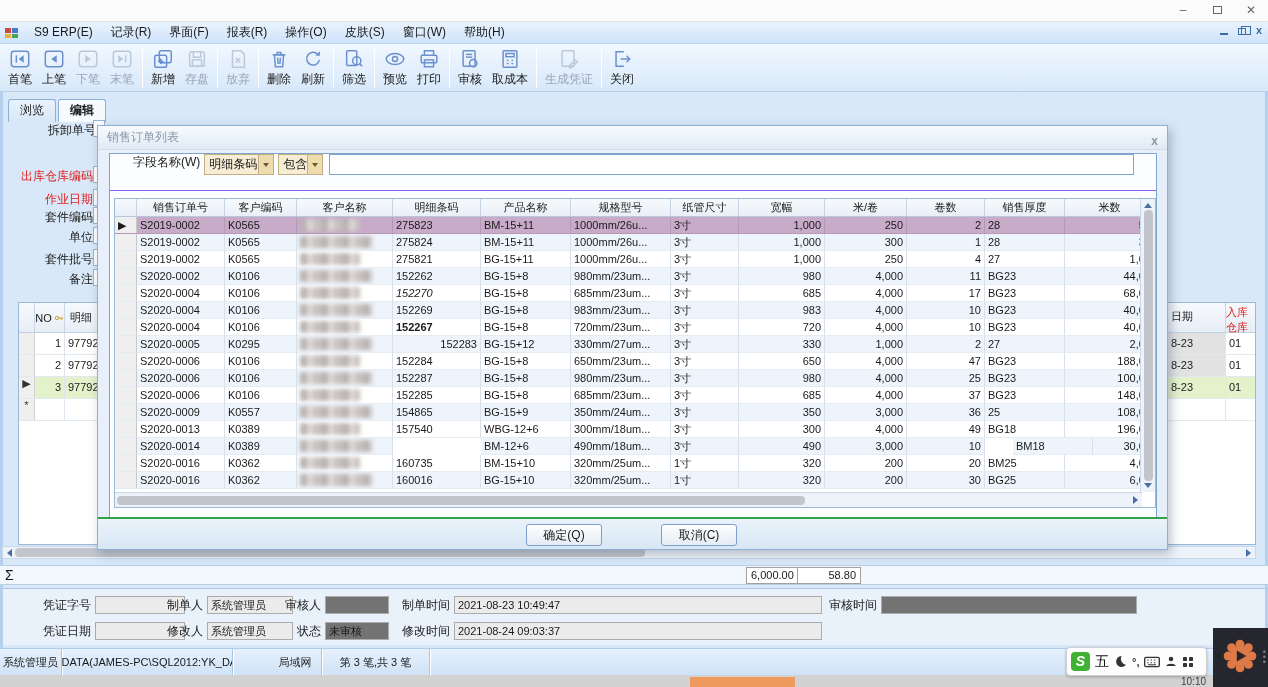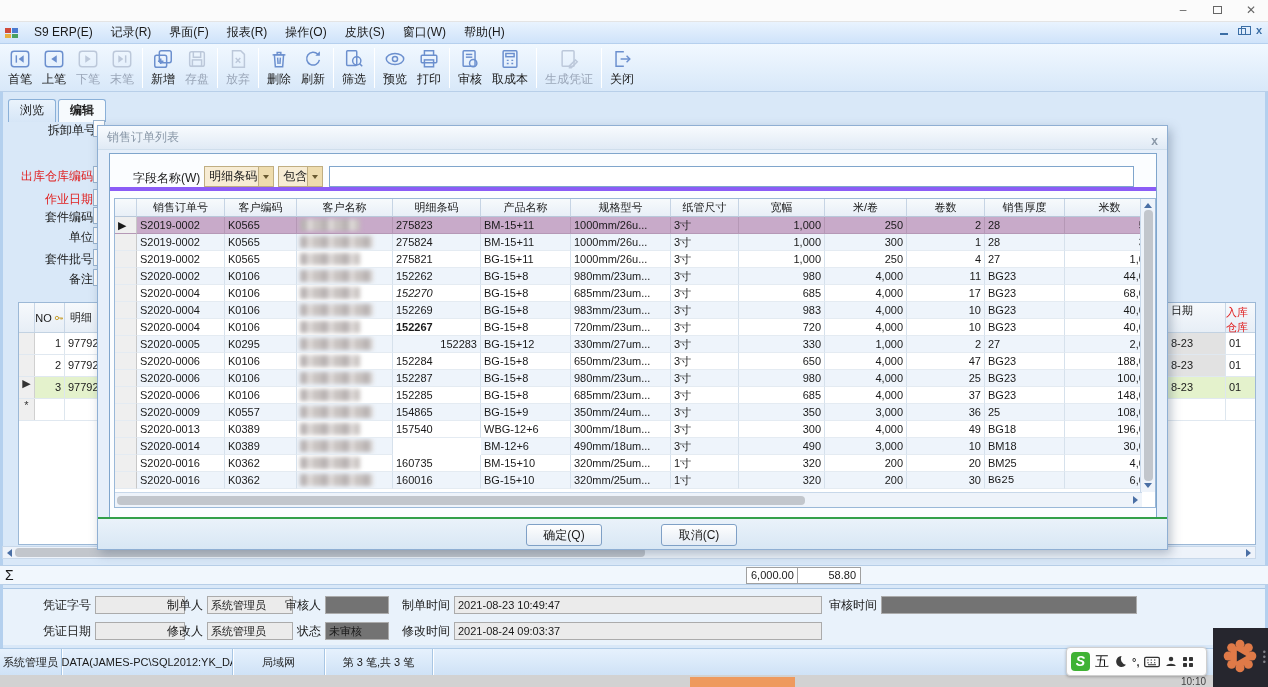--- a/index.html
+++ b/index.html
@@ -75,21 +75,21 @@
 
   .taskbar { left:0; top:675px; width:1268px; height:12px; background:#d2d2d2; }
   .tb-orange { position:absolute; left:690px; top:677px; width:105px; height:10px; background:#ee9a5e; }
   .tb-clock { position:absolute; left:1181px; top:676px; font-size:10px; color:#444; height:11px; overflow:hidden; }
 
   
   .dialog { left:97px; top:125px; width:1071px; height:425px; background:#e6effa; border:1px solid #8fafd3; box-shadow:3px 4px 10px rgba(60,80,110,.35); }
   .dlg-title { height:24px; background:linear-gradient(#f8fbfe,#e0eaf5); border-bottom:1px solid #cfdeec; line-height:23px; padding-left:9px; color:#8a98a8; font-size:12px; }
   .dlg-close { position:absolute; right:9px; top:4px; color:#8a98a8; font-size:12px; font-weight:bold; }
   .dlg-panel { position:absolute; left:11px; top:27px; width:1048px; height:365px; background:#fbfdff; border:1px solid #7fa5cc; }
-  .filter-row { height:37px; display:flex; align-items:flex-end; border-bottom:4px solid #8b5cf6; }
+  .filter-row { height:37px; display:flex; align-items:flex-start; border-bottom:1px solid #8b5cf6; }
   .filter-label { margin-left:23px; font-size:12px; }
   .dd { height:21px; background:#f7ecd4; border:1px solid #c0ae82; display:flex; align-items:center; margin-left:4px; }
   .dd .dtxt { flex:1; padding:0 4px; font-size:12px; white-space:nowrap; overflow:hidden; }
   .dd .dbtn { width:15px; height:100%; background:#eedcae; border-left:1px solid #c0ae82; display:flex; align-items:center; justify-content:center; }
   .dd .dbtn .arr-d { border-left-width:3px; border-right-width:3px; border-top-width:4px; border-top-color:#6a5a30; }
   .filter-input { height:21px; background:#fff; border:1px solid #7fa5cc; margin-left:6px; }
 
   .dgrid { position:absolute; left:4px; top:44px; width:1042px; height:310px; border:1px solid #9ab8d8; background:#fff; font-size:11px; overflow:hidden; }
   .drow { display:flex; height:17px; }
   .drow-h { height:18px; }
@@ -335,21 +335,21 @@
       <div class="bg-row ">
         <div class="rowsel">*</div>
         <div class="bg-cell" style="width:30px; text-align:right;"></div>
         <div class="bg-cell" style="flex:1; border-right:none;"></div>
       </div>
     </div>
 </div>
 
 <div class="abs bgrid" id="bg-right" style="left:1168px; top:302px; width:88px; height:243px; border-left:none;">
   <div class="bg-hdr" style="height:30px;">
-    <div class="bg-hcell" style="width:58px; justify-content:flex-start; padding-left:3px; align-items:flex-start; padding-bottom:2px;">
+    <div class="bg-hcell" style="width:58px; justify-content:flex-start; padding-left:3px; align-items:center; padding-bottom:2px;">
         <span>日期</span>
       </div>
     <div class="bg-hcell" style="flex:1; border-right:none; color:#e02020; align-items:flex-start; padding-top:2px;">
         <span>入库仓库</span>
       </div>
   </div>
   <div id="bg-right-rows">
       <div class="bg-row ">
         <div class="bg-cell graycell" style="width:58px;">8-23</div>
         <div class="bg-cell" style="flex:1; border-right:none;">01</div>
@@ -398,21 +398,21 @@
     <span class="f-input f-gray" style="left:204px; top:33px; width:86px;">系统管理员</span>
     <span class="f-label" style="left:240px; top:33px; width:78px;">状态</span>
     <span class="f-input f-white" style="left:322px; top:33px; width:64px;">未审核</span>
     <span class="f-label" style="left:365px; top:33px; width:82px;">修改时间</span>
     <span class="f-input f-gray" style="left:451px; top:33px; width:368px;">2021-08-24 09:03:37</span>
   </div>
 
 <div class="abs statusbar" id="statusbar">
     <div class="st-cell" style="width:62px;">系统管理员</div>
     <div class="st-cell" style="width:171px;">YK_DATA(JAMES-PC\SQL2012:YK_DATA)</div>
-    <div class="st-cell" style="width:92px;">局域网</div>
+    <div class="st-cell" style="width:53px;margin-left:36px;">局域网</div>
     <div class="st-cell" style="width:108px;">第 3 笔,共 3 笔</div>
     <div class="st-cell" style="flex:1;border-right:none;box-shadow:none;"></div>
   </div>
 
 <div class="abs taskbar"></div>
 <div class="tb-orange"></div>
 <div class="tb-clock">10:10</div>
 
 <div class="abs dialog">
   <div class="dlg-title">
@@ -653,21 +653,21 @@
             <div class="dcell" style="width:88px;">S2020-0014</div>
             <div class="dcell" style="width:72px;">K0389</div>
             <div class="dcell" style="width:96px;"><span class="blurblock" style="width:73px;"></span></div>
             <div class="dcell" style="width:88px;margin-top:24px;">159618</div>
             <div class="dcell" style="width:90px;">BM-12+6</div>
             <div class="dcell" style="width:100px;">490mm/18um...</div>
             <div class="dcell" style="width:68px;">3寸</div>
             <div class="dcell rt" style="width:86px;">490</div>
             <div class="dcell rt" style="width:82px;">3,000</div>
             <div class="dcell rt" style="width:78px;">10</div>
-            <div class="dcell" style="width:80px;">BM18</div>
+            <div class="dcell" style="width:80px;margin-left:28px;">BM18</div>
             <div class="dcell rt" style="width:60px;flex:1;">30,00</div>
           </div>
           <div class="drow row-white">
             <div class="dcell" style="width:22px; background:#efefef; border-right-color:#c8c8c8;"></div>
             <div class="dcell" style="width:88px;">S2020-0016</div>
             <div class="dcell" style="width:72px;">K0362</div>
             <div class="dcell" style="width:96px;"><span class="blurblock" style="width:60px;"></span></div>
             <div class="dcell" style="width:88px;">160735</div>
             <div class="dcell" style="width:90px;">BM-15+10</div>
             <div class="dcell" style="width:100px;">320mm/25um...</div>
@@ -683,21 +683,21 @@
             <div class="dcell" style="width:88px;">S2020-0016</div>
             <div class="dcell" style="width:72px;">K0362</div>
             <div class="dcell" style="width:96px;"><span class="blurblock" style="width:73px;"></span></div>
             <div class="dcell" style="width:88px;">160016</div>
             <div class="dcell" style="width:90px;">BG-15+10</div>
             <div class="dcell" style="width:100px;">320mm/25um...</div>
             <div class="dcell" style="width:68px;">1寸</div>
             <div class="dcell rt" style="width:86px;">320</div>
             <div class="dcell rt" style="width:82px;">200</div>
             <div class="dcell rt" style="width:78px;">30</div>
-            <div class="dcell" style="width:80px;font-family:Liberation Mono, monospace;">BG25</div>
+            <div class="dcell" style="width:80px;">BG25</div>
             <div class="dcell rt" style="width:60px;flex:1;">6,00</div>
           </div>
         </div>
       <div class="dg-vscroll">
         <span class="arr arr-u" style="margin-top:4px;"></span>
         <span class="dg-vthumb"></span>
         <span class="arr arr-d" style="margin-bottom:4px;"></span>
       </div>
       <div class="dg-hscroll">
         <span class="thumb" style="width:688px; margin-left:2px;"></span>

